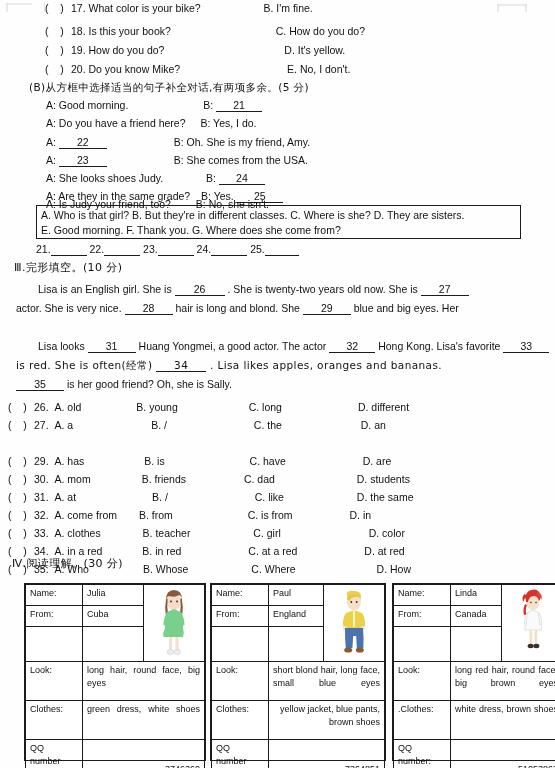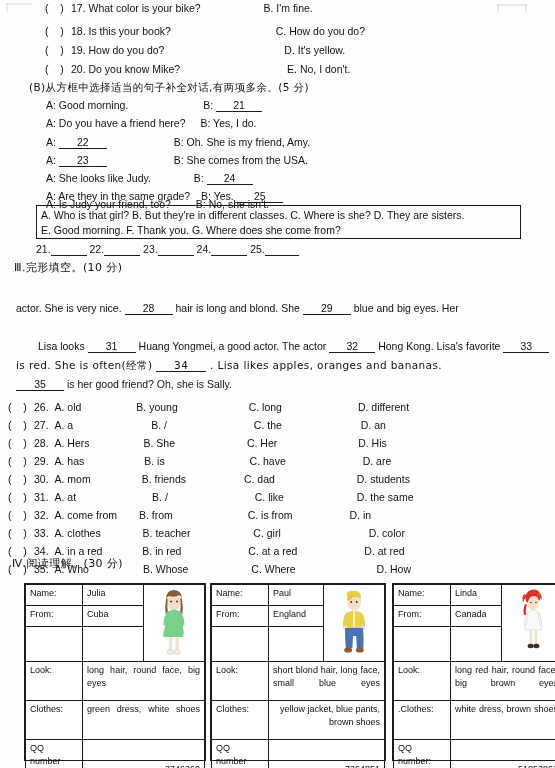--- a/index.html
+++ b/index.html
@@ -192,21 +192,21 @@
     <span style="display:inline-block;width:64px"></span><span>B: Oh. She is my friend, Amy.</span>
   </div>
 
   <div class="row" style="left:46px; top:154px;">
     <span>A:</span>
     <span class="blank" style="width:44px">23</span>
     <span style="display:inline-block;width:64px"></span><span>B: She comes from the USA.</span>
   </div>
 
   <div class="row" style="left:46px; top:172px;">
-    <span>A: She looks like Judy.</span>
+    <span>A: She looks shoes Judy.</span>
     <span style="display:inline-block;width:40px"></span><span>B:</span>
     <span class="blank" style="width:42px">24</span>
   </div>
 
   <div class="row" style="left:46px; top:190px;">
     <span>A: Are they in the same grade?</span>
     <span style="display:inline-block;width:8px"></span><span>B: Yes.</span>
     <span class="blank" style="width:42px">25</span>
   </div>
 
@@ -223,20 +223,26 @@
   <div class="row" style="left:36px; top:243px;">
     <span>21.</span><span class="blank-empty" style="width:36px">&nbsp;</span>
     <span>22.</span><span class="blank-empty" style="width:36px">&nbsp;</span>
     <span>23.</span><span class="blank-empty" style="width:36px">&nbsp;</span>
     <span>24.</span><span class="blank-empty" style="width:36px">&nbsp;</span>
     <span>25.</span><span class="blank-empty" style="width:34px">&nbsp;</span>
   </div>
 
   <div class="section-head cn" style="left:14px; top:260px;">Ⅲ.完形填空。(10 分)</div>
 
+  <div class="row" style="left:38px; top:283px;">
+    <span>Lisa is an English girl. She is</span>
+    <span class="blank" style="width:46px">26</span>
+    <span>. She is twenty-two years old now. She is</span>
+    <span class="blank" style="width:44px">27</span>
+  </div>
 
   <div class="row" style="left:16px; top:302px;">
     <span>actor. She is very nice.</span>
     <span class="blank" style="width:44px">28</span>
     <span>hair is long and blond. She</span>
     <span class="blank" style="width:44px">29</span>
     <span>blue and big eyes. Her</span>
   </div>
 
 
@@ -269,27 +275,20 @@
   </div>
 
   <div class="row" style="left:8px; top:419px;">
     <span class="paren">(&nbsp;&nbsp;&nbsp;&nbsp;)</span><span>27.</span>
     <span style="display:inline-block;width:3px"></span><span>A. a</span>
     <span style="display:inline-block;width:75px"></span><span>B. /</span>
     <span style="display:inline-block;width:84px"></span><span>C. the</span>
     <span style="display:inline-block;width:76px"></span><span>D. an</span>
   </div>
 
-  <div class="row" style="left:8px; top:437px;">
-    <span class="paren">(&nbsp;&nbsp;&nbsp;&nbsp;)</span><span>28.</span>
-    <span style="display:inline-block;width:3px"></span><span>A. Hers</span>
-    <span style="display:inline-block;width:51px"></span><span>B. She</span>
-    <span style="display:inline-block;width:69px"></span><span>C. Her</span>
-    <span style="display:inline-block;width:78px"></span><span>D. His</span>
-  </div>
 
   <div class="row" style="left:8px; top:455px;">
     <span class="paren">(&nbsp;&nbsp;&nbsp;&nbsp;)</span><span>29.</span>
     <span style="display:inline-block;width:3px"></span><span>A. has</span>
     <span style="display:inline-block;width:57px"></span><span>B. is</span>
     <span style="display:inline-block;width:82px"></span><span>C. have</span>
     <span style="display:inline-block;width:74px"></span><span>D. are</span>
   </div>
 
   <div class="row" style="left:8px; top:473px;">

